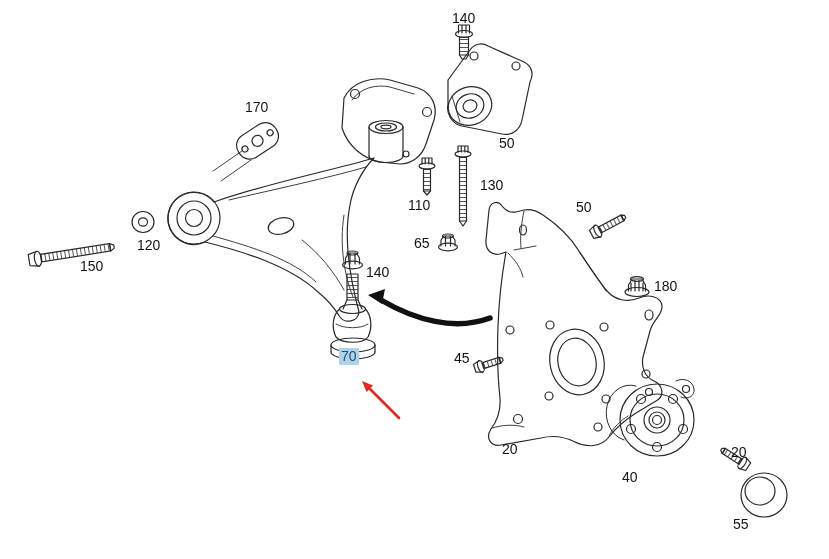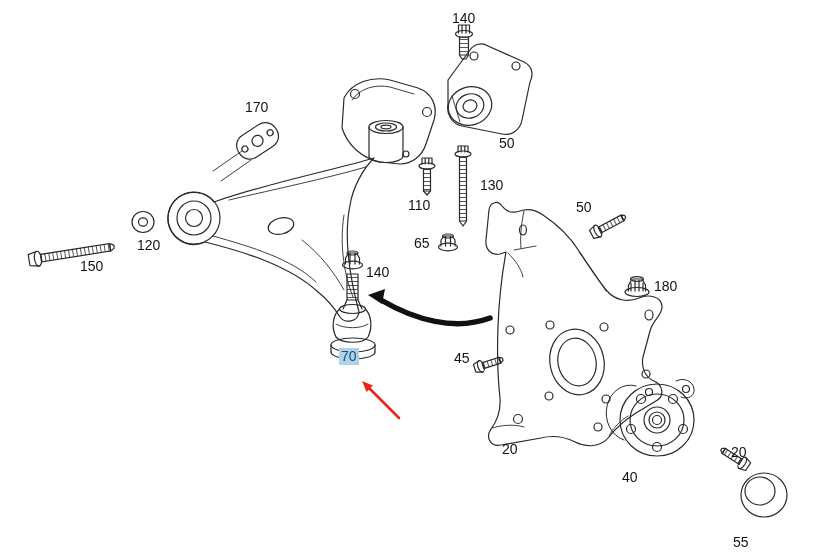--- a/index.html
+++ b/index.html
@@ -225,14 +225,14 @@
   <div class="label" style="left:412px;top:235px">65</div>
   <div class="label" style="left:135px;top:237px">120</div>
   <div class="label" style="left:78px;top:258px">150</div>
   <div class="label" style="left:364px;top:264px">140</div>
   <div class="label" style="left:652px;top:278px">180</div>
   <div class="label" style="left:452px;top:350px">45</div>
   <div class="label selected" style="left:339px;top:348px">70</div>
   <div class="label" style="left:500px;top:441px">20</div>
   <div class="label" style="left:620px;top:469px">40</div>
   <div class="label" style="left:729px;top:444px">20</div>
-  <div class="label" style="left:731px;top:534px">55</div>
+  <div class="label" style="left:731px;top:516px">55</div>
 </div>
 
 </body></html>

